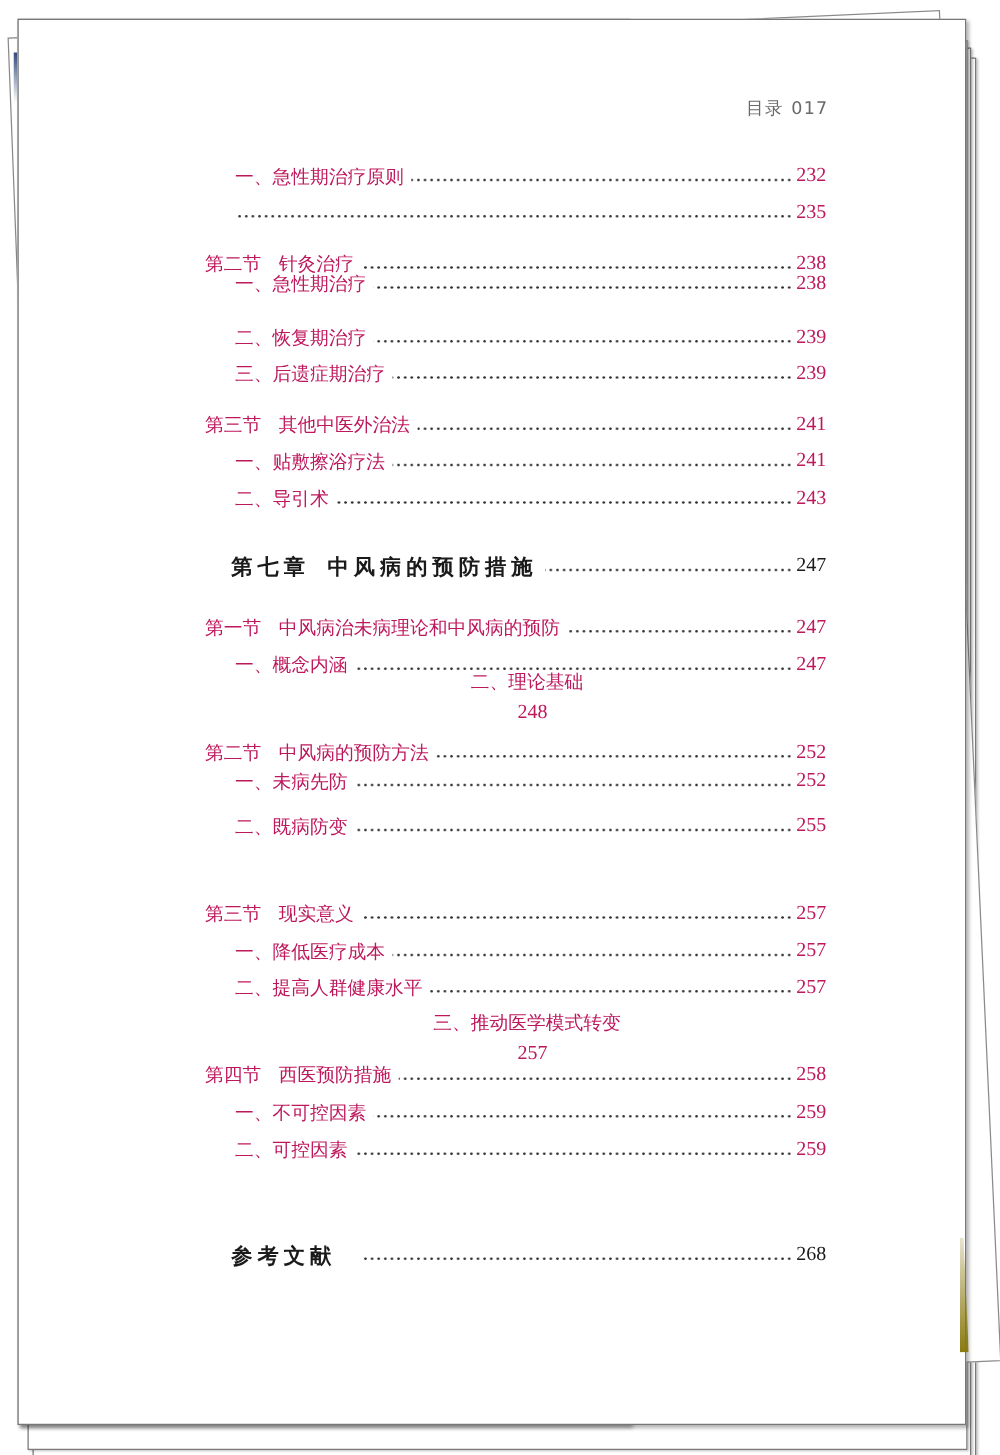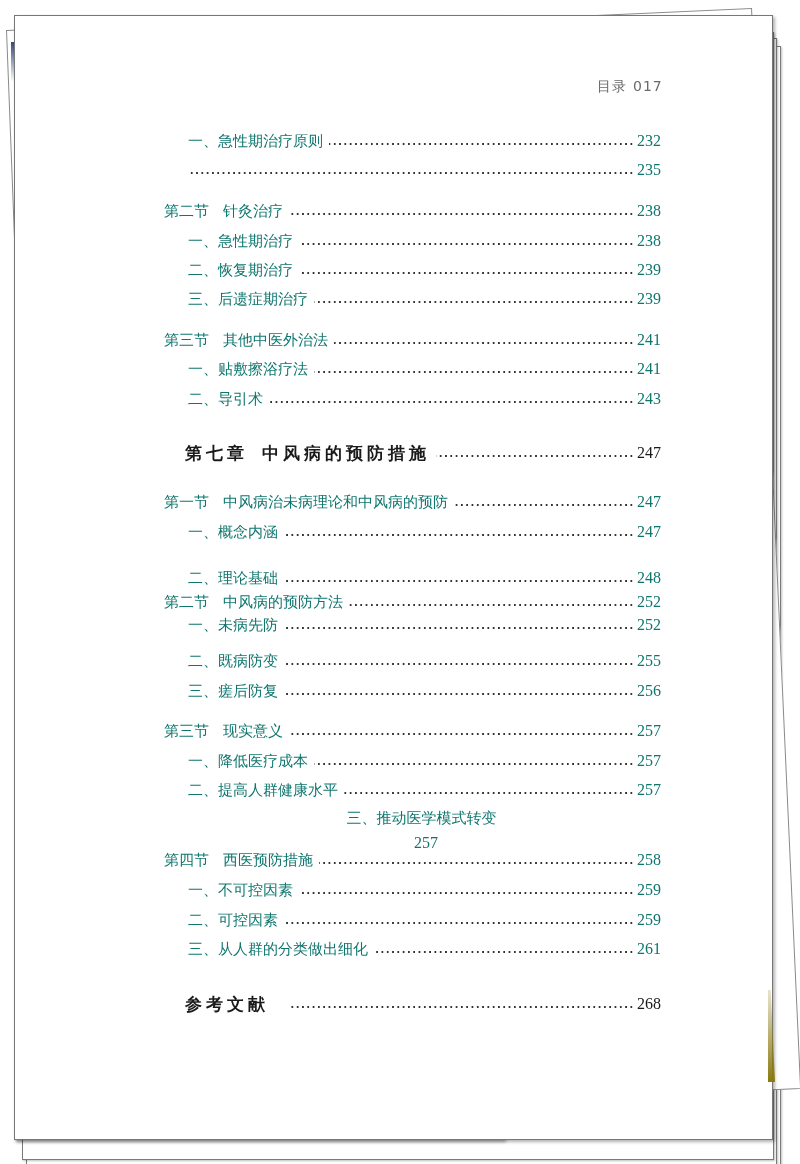--- a/index.html
+++ b/index.html
@@ -71,21 +71,21 @@
       white-space: nowrap;
     }
     .running-head .pg { margin-left: 6px; }
     .toc-row {
       position: absolute;
       left: 0;
       width: 800px;
       height: 22px;
       display: flex;
       align-items: center;
-      color: #0f766e;
+      color: #be185d;
       font-size: 15px;
     }
     .toc-row .label {
       white-space: nowrap;
       padding-right: 6px;
     }
     .toc-row .leader {
       flex: 1;
       height: 2px;
       margin-top: 6px;
@@ -137,21 +137,21 @@
   <div class="toc-row item" style="top:159px;">
     <span class="leader"></span>
     <span class="page-num">235</span>
   </div>
 
   <div class="toc-row section" style="top:200px;">
     <span class="label"><span class="num">第二节</span><span>针灸治疗</span></span>
     <span class="leader"></span>
     <span class="page-num">238</span>
   </div>
-  <div class="toc-row item" style="top:230px;justify-content:flex-end;">
+  <div class="toc-row item" style="top:216px;justify-content:flex-end;">
     <span class="label">一、急性期治疗</span>
     <span class="leader"></span>
     <span class="page-num">238</span>
   </div>
   <div class="toc-row item" style="top:259px;">
     <span class="label">二、恢复期治疗</span>
     <span class="leader"></span>
     <span class="page-num">239</span>
   </div>
   <div class="toc-row item" style="top:288px;">
@@ -185,46 +185,41 @@
   <div class="toc-row section" style="top:491px;">
     <span class="label"><span class="num">第一节</span><span>中风病治未病理论和中风病的预防</span></span>
     <span class="leader"></span>
     <span class="page-num">247</span>
   </div>
   <div class="toc-row item" style="top:521px;">
     <span class="label">一、概念内涵</span>
     <span class="leader"></span>
     <span class="page-num">247</span>
   </div>
-  <div class="toc-row item" style="top:567px;">
+  <div class="toc-row item" style="top:536px;flex-direction:column;">
     <span class="label">二、理论基础</span>
     <span class="leader"></span>
     <span class="page-num">248</span>
   </div>
 
   <div class="toc-row section" style="top:591px;">
     <span class="label"><span class="num">第二节</span><span>中风病的预防方法</span></span>
     <span class="leader"></span>
     <span class="page-num">252</span>
   </div>
   <div class="toc-row item" style="top:614px;">
     <span class="label">一、未病先防</span>
     <span class="leader"></span>
     <span class="page-num">252</span>
   </div>
   <div class="toc-row item" style="top:650px;">
     <span class="label">二、既病防变</span>
     <span class="leader"></span>
     <span class="page-num">255</span>
   </div>
-  <div class="toc-row item" style="top:680px;">
-    <span class="label">三、瘥后防复</span>
-    <span class="leader"></span>
-    <span class="page-num">256</span>
-  </div>
 
   <div class="toc-row section" style="top:720px;">
     <span class="label"><span class="num">第三节</span><span>现实意义</span></span>
     <span class="leader"></span>
     <span class="page-num">257</span>
   </div>
   <div class="toc-row item" style="top:750px;">
     <span class="label">一、降低医疗成本</span>
     <span class="leader"></span>
     <span class="page-num">257</span>
@@ -248,24 +243,19 @@
   <div class="toc-row item" style="top:879px;">
     <span class="label">一、不可控因素</span>
     <span class="leader"></span>
     <span class="page-num">259</span>
   </div>
   <div class="toc-row item" style="top:909px;">
     <span class="label">二、可控因素</span>
     <span class="leader"></span>
     <span class="page-num">259</span>
   </div>
-  <div class="toc-row item" style="top:938px;">
-    <span class="label">三、从人群的分类做出细化</span>
-    <span class="leader"></span>
-    <span class="page-num">261</span>
-  </div>
 
   <div class="toc-row chapter" style="top:993px;">
     <span class="label"><span class="num">参考文献</span></span>
     <span class="leader"></span>
     <span class="page-num">268</span>
   </div>
 </div>
 
 </body></html>

